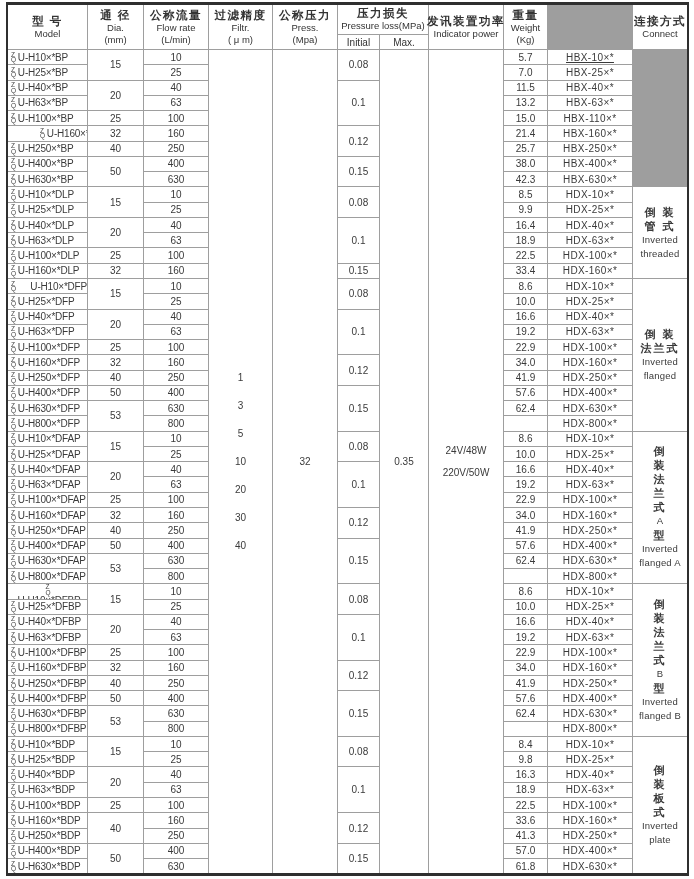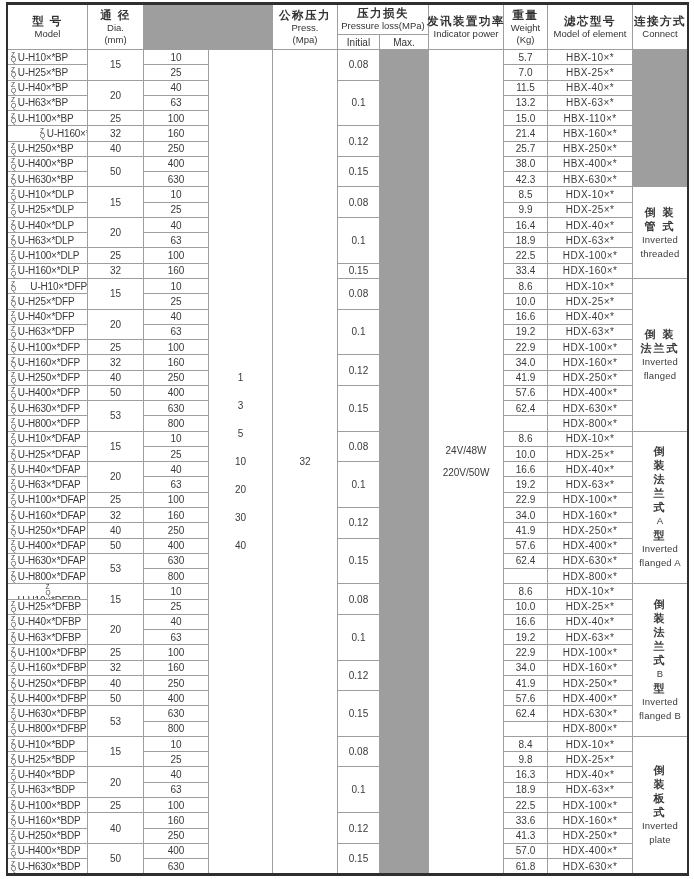--- a/index.html
+++ b/index.html
@@ -41,21 +41,31 @@
       <div class="hzh">型 号</div>
       <div class="hen">Model</div>
     </div>
 
     <div class="hc" style="grid-column:2;grid-row:1/3">
       <div class="hzh">通 径</div>
       <div class="hen">Dia.</div>
       <div class="hunit">(mm)</div>
     </div>
 
-
+    <div class="hc" style="grid-column:3;grid-row:1/3">
+      <div class="hzh">公称流量</div>
+      <div class="hen">Flow rate</div>
+      <div class="hunit">(L/min)</div>
+    </div>
+
+    <div class="hc" style="grid-column:4;grid-row:1/3">
+      <div class="hzh">过滤精度</div>
+      <div class="hen">Filtr.</div>
+      <div class="hunit">( μ m)</div>
+    </div>
 
     <div class="hc" style="grid-column:5;grid-row:1/3">
       <div class="hzh">公称压力</div>
       <div class="hen">Press.</div>
       <div class="hunit">(Mpa)</div>
     </div>
 
     <div class="hc" style="grid-column:6/8;grid-row:1">
       <div class="hzh">压力损失</div>
       <div class="hen">Pressure loss(MPa)</div>
@@ -67,54 +77,51 @@
       <div class="hzh">发讯装置功率</div>
       <div class="hen">Indicator power</div>
     </div>
 
     <div class="hc" style="grid-column:9;grid-row:1/3">
       <div class="hzh">重量</div>
       <div class="hen">Weight</div>
       <div class="hunit">(Kg)</div>
     </div>
 
-    <div class="hc" style="grid-column:10;grid-row:1/3">
-      <div class="hzh">滤芯型号</div>
-      <div class="hen">Model of element</div>
-    </div>
 
     <div class="hc" style="grid-column:11;grid-row:1/3">
       <div class="hzh">连接方式</div>
       <div class="hen">Connect</div>
     </div>
 
   <div class="cell filtr" style="grid-area: 3 / 4 / span 54;">
         <div>1</div>
         <div>3</div>
         <div>5</div>
         <div>10</div>
         <div>20</div>
         <div>30</div>
         <div>40</div>
       </div>
       <div class="cell" style="grid-area: 3 / 5 / span 54;">32</div>
+      <div class="cell" style="grid-area: 3 / 7 / span 54;">0.35</div>
       <div class="cell ipower" style="grid-area: 3 / 8 / span 54;">
         <div>24V/48W</div>
         <div>220V/50W</div>
       </div>
       <div class="cell model" style="grid-area: 3 / 1;">
         <span class="pfx">
           <span>Z</span>
           <span>Q</span>
         </span>
         <span class="mtext">U-H10×*BP</span>
       </div>
       <div class="cell" style="grid-area: 3 / 3;">10</div>
       <div class="cell" style="grid-area: 3 / 9;">5.7</div>
-      <div class="cell elem" style="grid-area: 3 / 10;">HBX-10×*</div>
+      <div class="cell elem" style="grid-area: 3 / 10; text-decoration: underline;">HBX-10×*</div>
       <div class="cell model" style="grid-area: 4 / 1;">
         <span class="pfx">
           <span>Z</span>
           <span>Q</span>
         </span>
         <span class="mtext">U-H25×*BP</span>
       </div>
       <div class="cell" style="grid-area: 4 / 3;">25</div>
       <div class="cell" style="grid-area: 4 / 9;">7.0</div>
       <div class="cell elem" style="grid-area: 4 / 10;">HBX-25×*</div>

